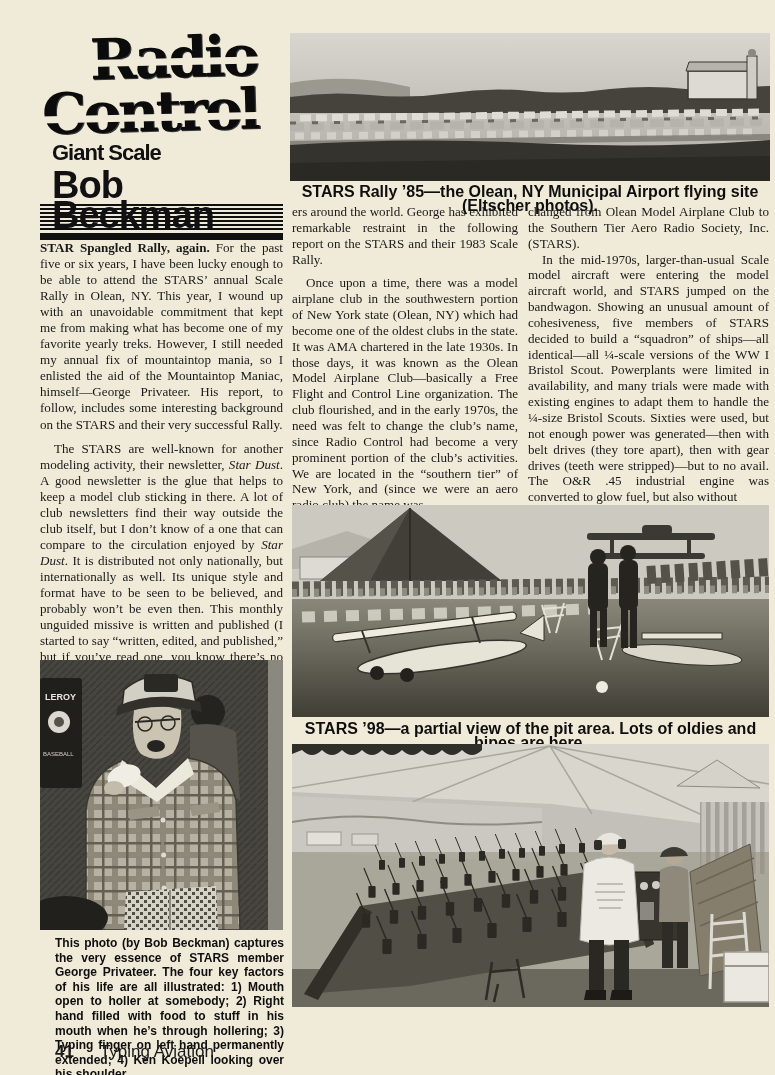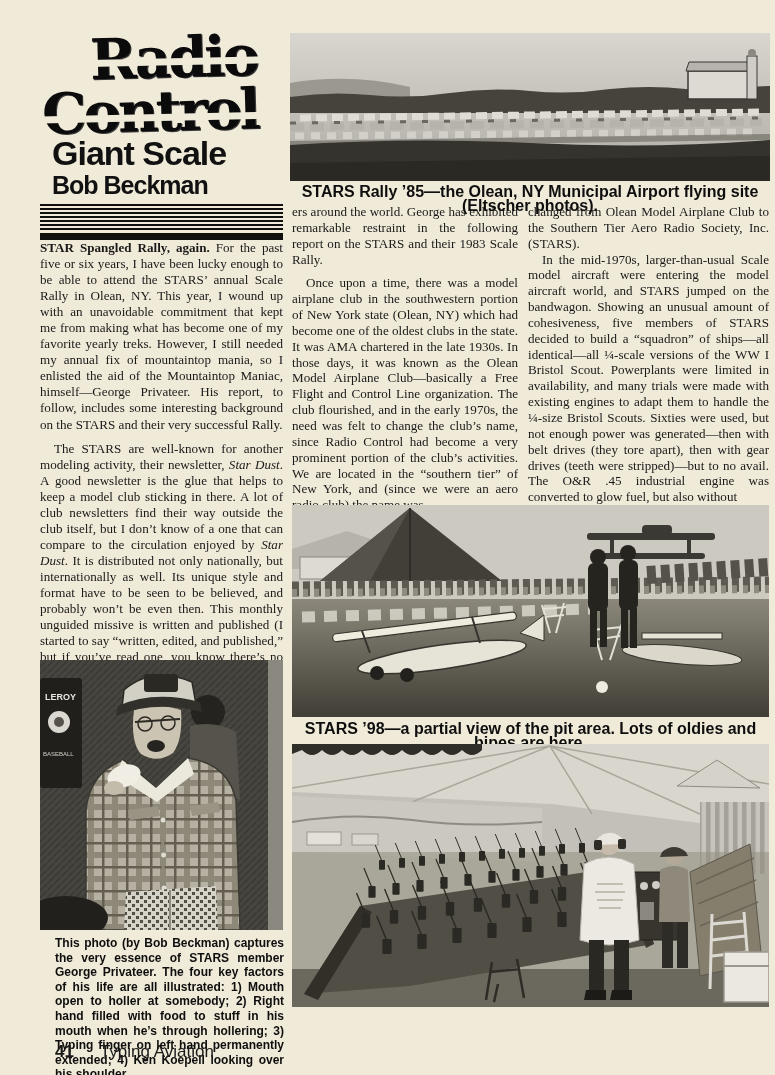--- a/index.html
+++ b/index.html
@@ -21,24 +21,24 @@
              text-shadow:1px 1px 0 #3a3a3a; }
   .logo-w2 { position:absolute; left:2px; top:50px; font-size:56px;
              letter-spacing:-3px; transform:rotate(-1.5deg); white-space:nowrap;
              text-shadow:1px 1px 0 #3a3a3a; }
   .stripe { position:absolute; background:#f0ead8; height:7px; }
   .stripe1 { left:48px; top:30px; width:194px; transform:rotate(-1.2deg); }
   .stripe2 { left:0px;  top:86px; width:238px; transform:rotate(-1.2deg); }
 
   .col-title { position:absolute; left:12px; top:110px;
                font-family:"Liberation Sans", sans-serif; font-weight:bold;
-               font-size:34px; line-height:30px; letter-spacing:-1px; color:#111; }
+               font-size:22px; line-height:30px; letter-spacing:-1px; color:#111; }
   .author    { position:absolute; left:12px; top:142px;
                font-family:"Liberation Sans", sans-serif; font-weight:bold;
-               font-size:25px; line-height:30px; letter-spacing:-1px; color:#111; }
+               font-size:38px; line-height:30px; letter-spacing:-1px; color:#111; }
   .rules { position:absolute; left:0; top:176px; width:243px; }
   .rule  { height:2px; background:#101010; margin-bottom:2px; }
   .rule-t{ height:7px; background:#101010; margin-top:3px; margin-bottom:0; }
 
   
   .textcol { position:absolute; text-align:justify; color:#191919; }
   .col1 { left:40px;  top:240px; width:243px; font-size:13.1px; line-height:16.05px; }
   .col2 { left:292px; top:204px; width:226px; font-size:13.1px; line-height:15.85px; }
   .col3 { left:528px; top:204px; width:241px; font-size:13.1px; line-height:15.85px; }
   .textcol p { margin:0; }

